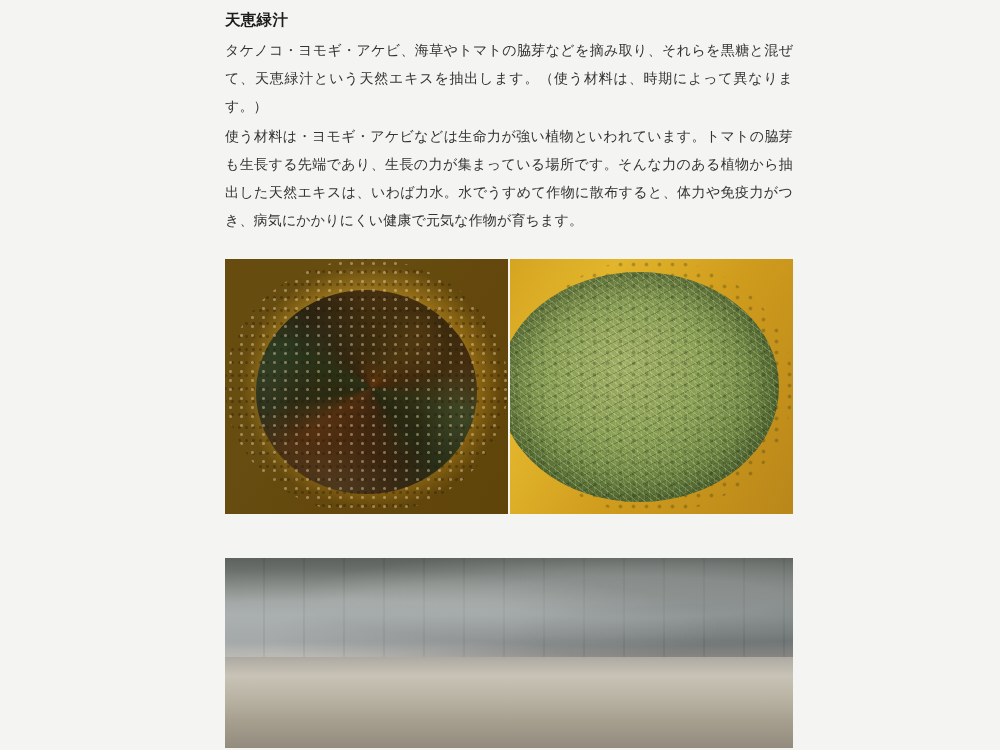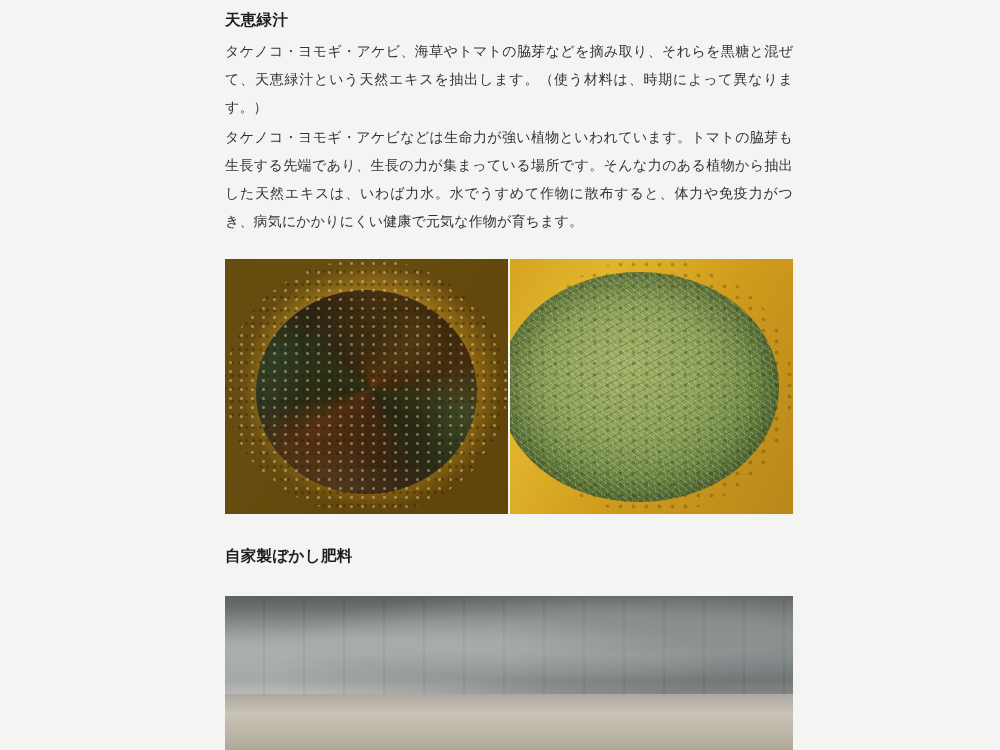--- a/index.html
+++ b/index.html
@@ -35,20 +35,21 @@
     line-height: 1.5;
     letter-spacing: 0.02em;
   }
   .body-text {
     font-size: 14px;
     line-height: 2.0;
     color: #333333;
     margin: 0 0 2px 0;
     letter-spacing: 0.01em;
     text-align: justify;
+    font-family: Liberation Mono, monospace;
   }
   .spacer-md { height: 22px; }
 
   
   .img-row {
     display: flex;
     gap: 2px;
     width: 568px;
   }
   .photo {
@@ -173,40 +174,39 @@
 </style>
 </head>
 <body>
 
 <div class="page">
   <div class="content">
 
     <div>
       <h2 class="section-title">天恵緑汁</h2>
       <p class="body-text">タケノコ・ヨモギ・アケビ、海草やトマトの脇芽などを摘み取り、それらを黒糖と混ぜて、天恵緑汁という天然エキスを抽出します。（使う材料は、時期によって異なります。）</p>
-      <p class="body-text">タケノコ・ヨモギ・アケビなどは生命力が強い植物といわれています。トマトの脇芽も生長する先端であり、生長の力が集まっている場所です。そんな力のある植物から抽出した天然エキスは、いわば力水。水でうすめて作物に散布すると、体力や免疫力がつき、病気にかかりにくい健康で元気な作物が育ちます。</p>
+      <p class="body-text">使う材料は・ヨモギ・アケビなどは生命力が強い植物といわれています。トマトの脇芽も生長する先端であり、生長の力が集まっている場所です。そんな力のある植物から抽出した天然エキスは、いわば力水。水でうすめて作物に散布すると、体力や免疫力がつき、病気にかかりにくい健康で元気な作物が育ちます。</p>
 
       <div class="spacer-md"></div>
 
       <div class="img-row">
         <div class="photo photo-half p1">
           <div class="disc"></div>
           <div class="speck"></div>
         </div>
         <div class="photo photo-half p2">
           <div class="disc"></div>
           <div class="speck"></div>
         </div>
       </div>
     </div>
 
     <div class="spacer-md"></div>
 
     <div>
-      <h2 class="section-title">自家製ぼかし肥料</h2>
 
       <div class="spacer-md"></div>
 
       <div class="img-row">
         <div class="photo photo-full p3">
           <div class="wall"></div>
 
         </div>
       </div>
     </div>

